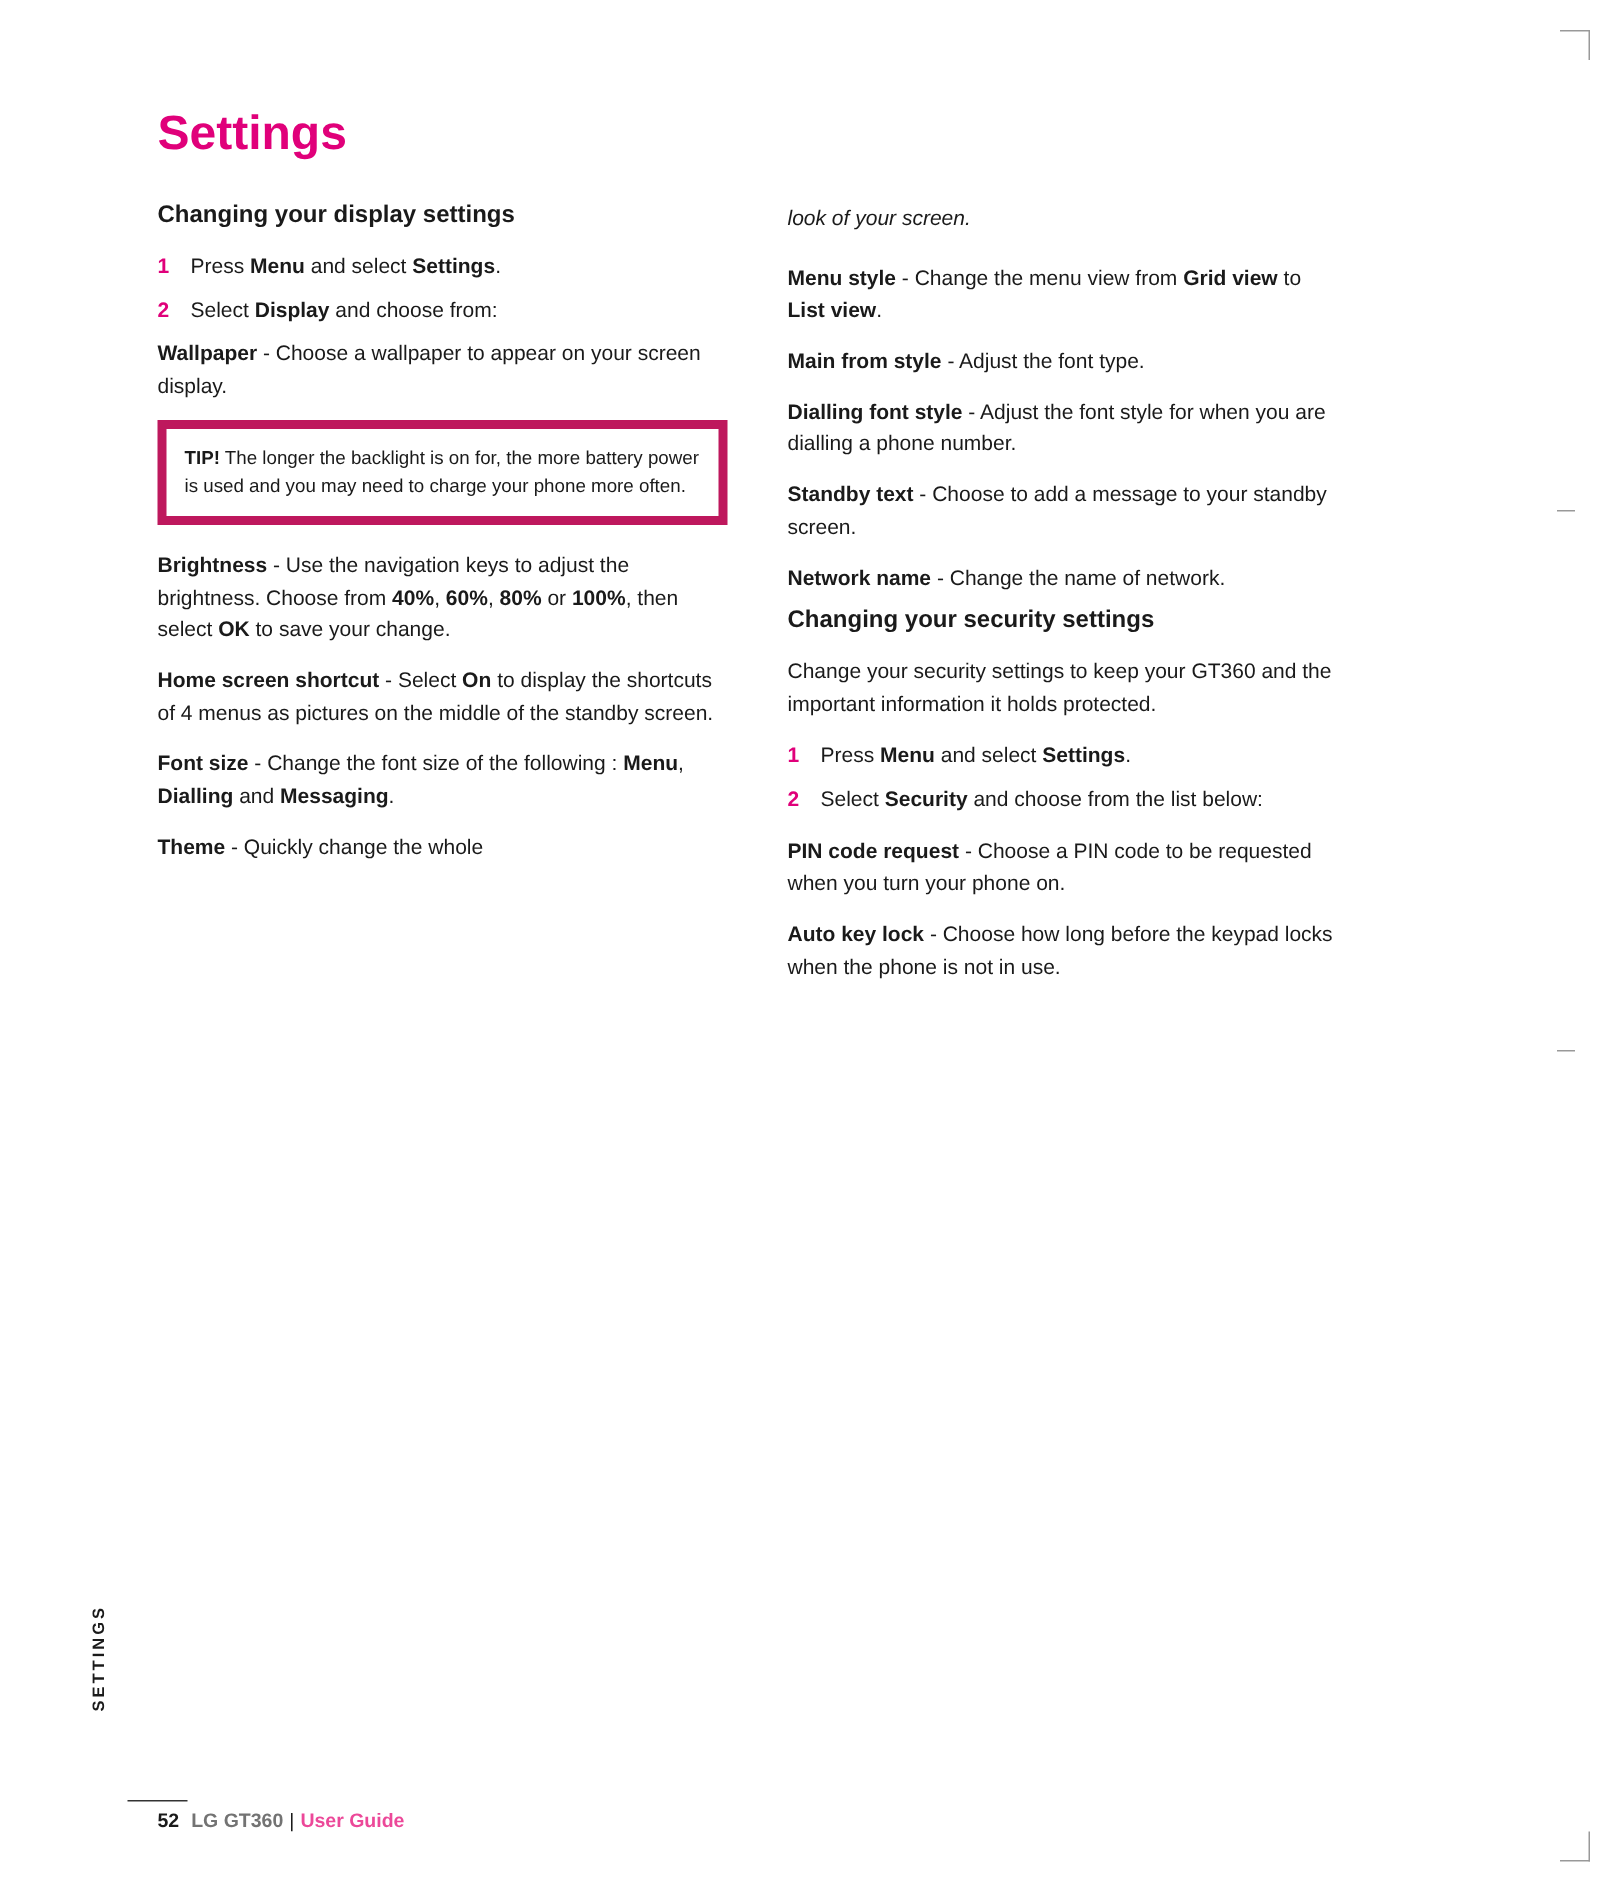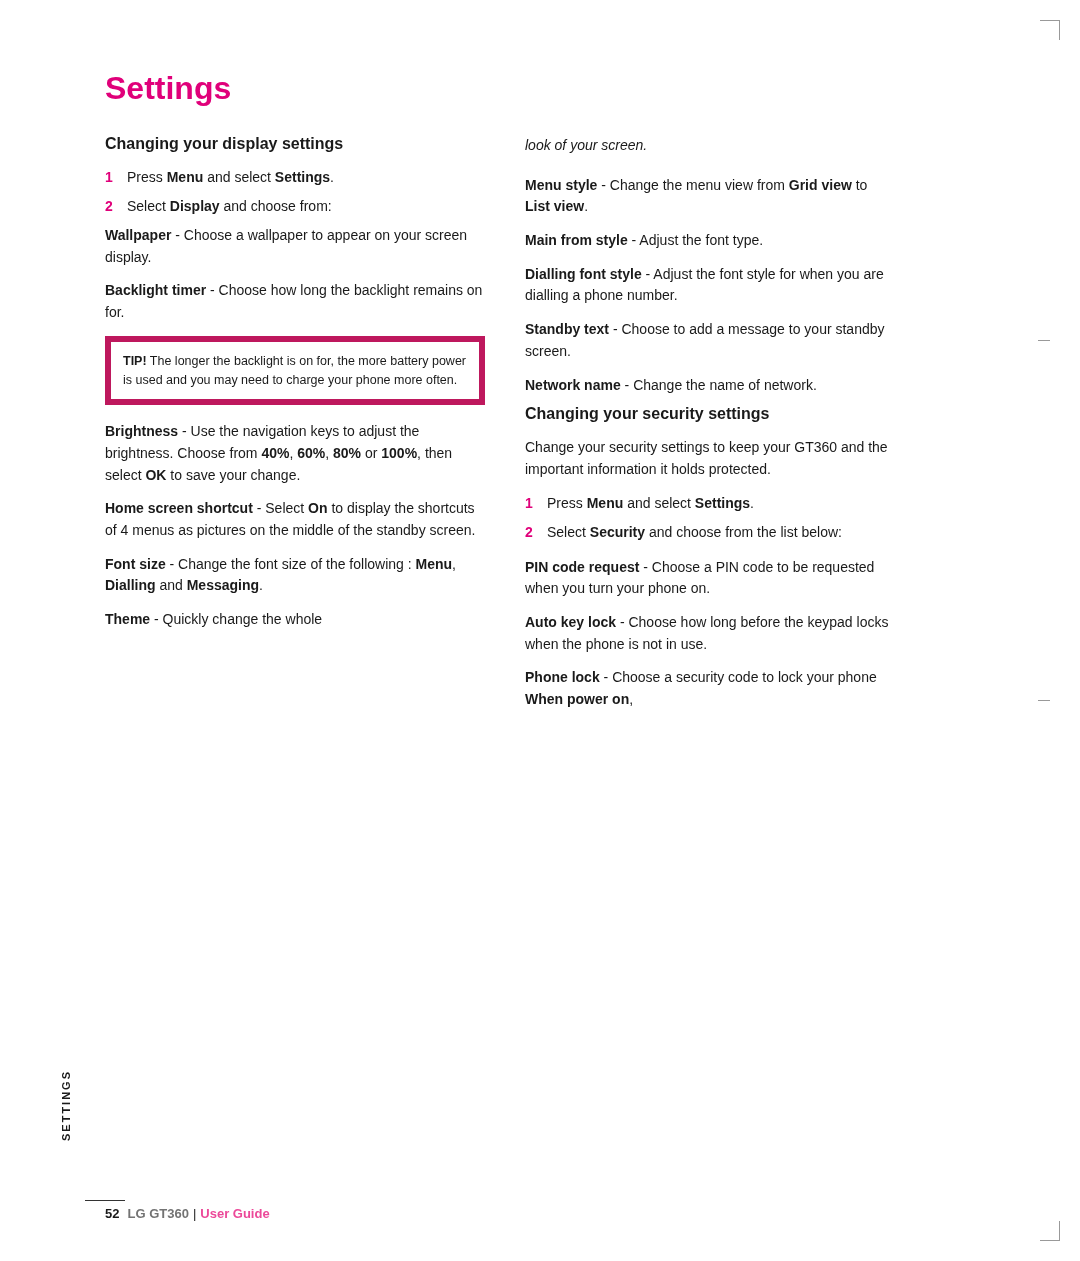--- a/index.html
+++ b/index.html
@@ -240,23 +240,20 @@
         <div class="step-item">
           <span class="step-number">2</span>
           <span class="step-text">Select <strong>Display</strong> and choose from:</span>
         </div>
 
         <div class="desc-block">
           <span class="term">Wallpaper</span> - Choose a wallpaper to appear on your screen display.
         </div>
 
 
-        <div class="desc-block">
-          <span class="term">Backlight timer</span> - Choose how long the backlight remains on for.
-        </div>
 
         <div class="tip-box">
           <span class="tip-label">TIP!</span> The longer the backlight is on for, the more battery power is used and you may need to charge your phone more often.
         </div>
 
         <div class="desc-block">
           <span class="term">Brightness</span> - Use the navigation keys to adjust the brightness. Choose from <strong>40%</strong>, <strong>60%</strong>, <strong>80%</strong> or <strong>100%</strong>, then select <strong>OK</strong> to save your change.
         </div>
 
         <div class="desc-block">
@@ -316,23 +313,20 @@
         </div>
 
         <div class="desc-block">
           <span class="term">PIN code request</span> - Choose a PIN code to be requested when you turn your phone on.
         </div>
 
         <div class="desc-block">
           <span class="term">Auto key lock</span> - Choose how long before the keypad locks when the phone is not in use.
         </div>
 
-        <div class="desc-block">
-          <span class="term">Phone lock</span> - Choose a security code to lock your phone <strong>When power on</strong>,
-        </div>
 
       </div>
 
     </div>
 
   </div>
 
   <div class="settings-label">SETTINGS</div>
 
   <div class="divider-line"></div>

